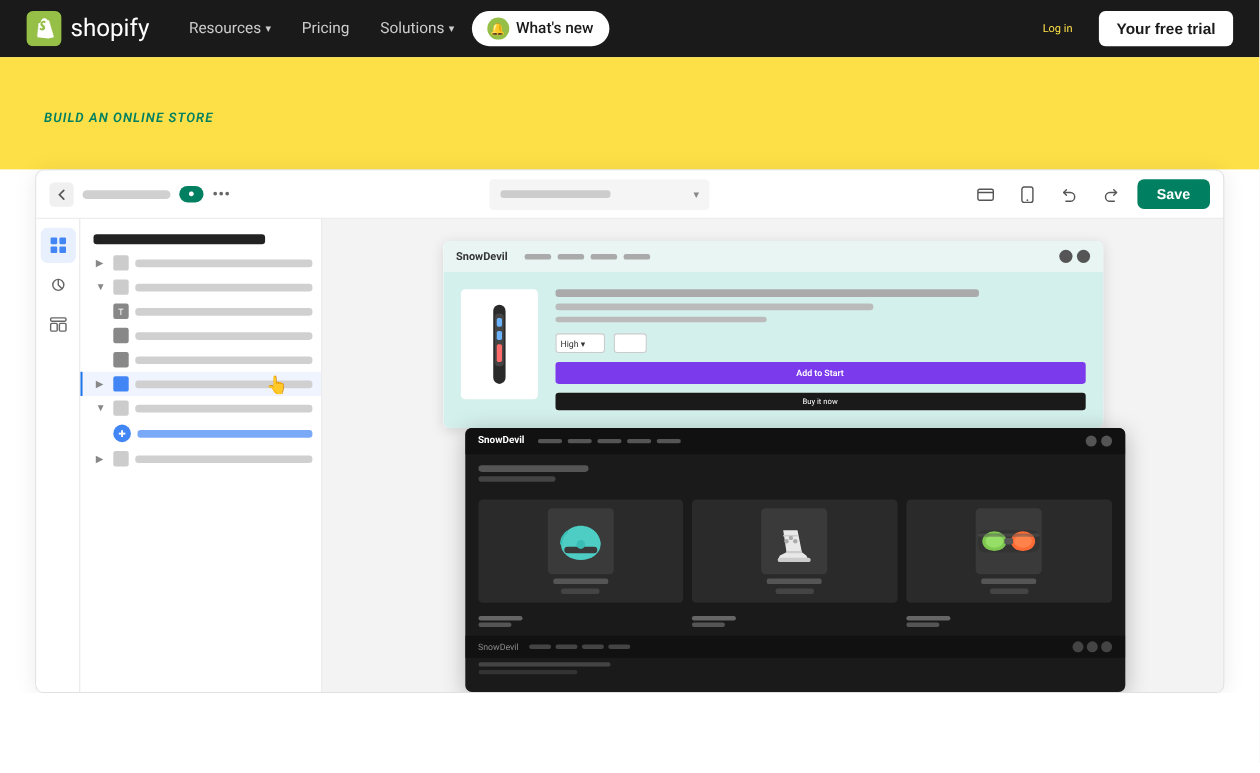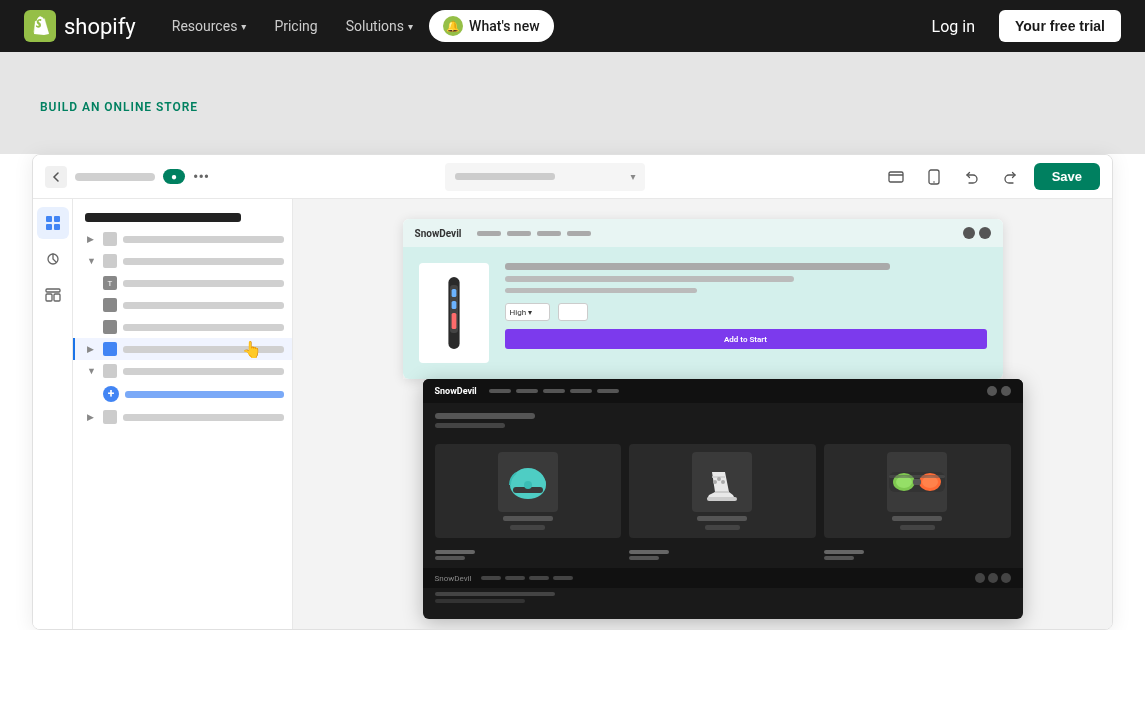--- a/index.html
+++ b/index.html
@@ -68,40 +68,41 @@
       justify-content: center;
       font-size: 11px;
       color: #fff;
     }
     .nav-right {
       display: flex;
       align-items: center;
       gap: 12px;
     }
     .nav-login {
-      color: #ffffff;
-      font-size: 16px;
+      color: #fde047;
+      font-size: 10px;
       cursor: pointer;
       padding: 6px 12px;
     }
     .nav-trial-btn {
       background: #fff;
       color: #1a1a1a;
       border: none;
       border-radius: 6px;
       padding: 8px 16px;
       font-size: 14px;
       font-weight: 600;
       cursor: pointer;
     }
 
     
     .hero {
       padding: 48px 40px 24px;
-      background: #e5e5e5;
+      background: #fde047;
+      font-style: italic;
     }
     .hero-eyebrow {
       color: #008060;
       font-size: 12px;
       font-weight: 600;
       letter-spacing: 0.08em;
       text-transform: uppercase;
       margin-bottom: 16px;
     }
     .hero-title {
@@ -755,20 +756,21 @@
               <div class="product-title-bar"></div>
               <div class="product-subtitle-bar"></div>
               <div style="width:40%;height:5px;background:#bbb;border-radius:3px;"></div>
               <div class="product-price-row">
                 <div class="product-price-input">
                   <span class="price-text">High ▾</span>
                 </div>
                 <div style="width:30px;height:18px;background:#fff;border:1px solid #ccc;border-radius:3px;"></div>
               </div>
               <div class="add-to-cart-btn">Add to Start</div>
+              <div class="buy-now-btn">Buy it now</div>
             </div>
           </div>
         </div>
 
         <div class="store-mid-bar">
           <div class="mid-bar-line"></div>
           <div class="mid-bar-line"></div>
           <div class="mid-bar-btn">Shop now</div>
         </div>
 

